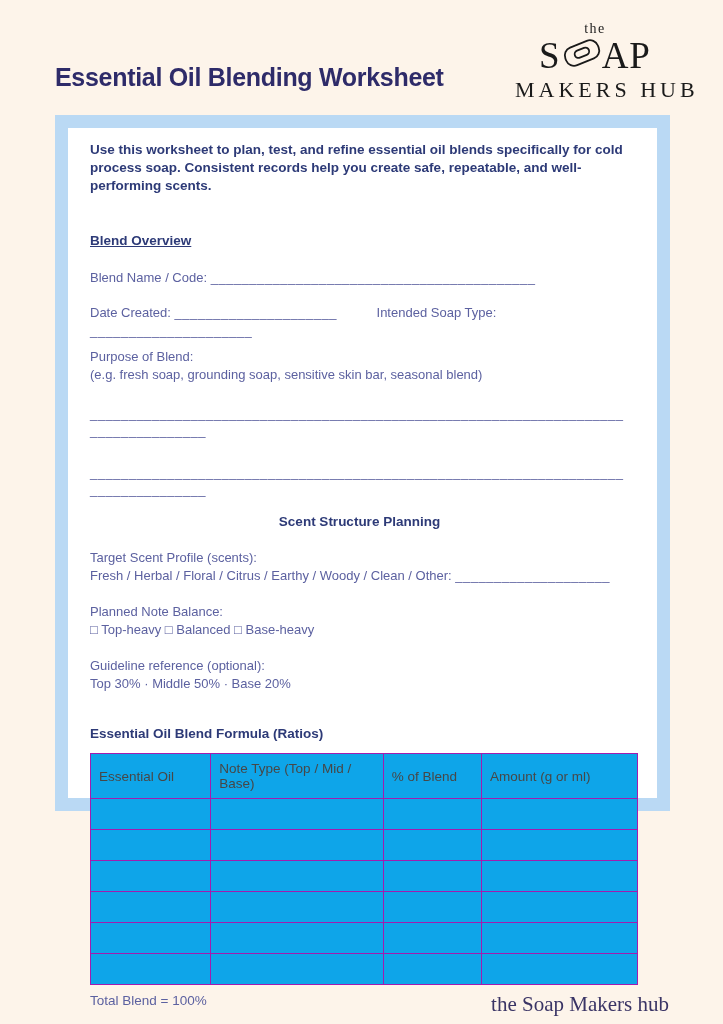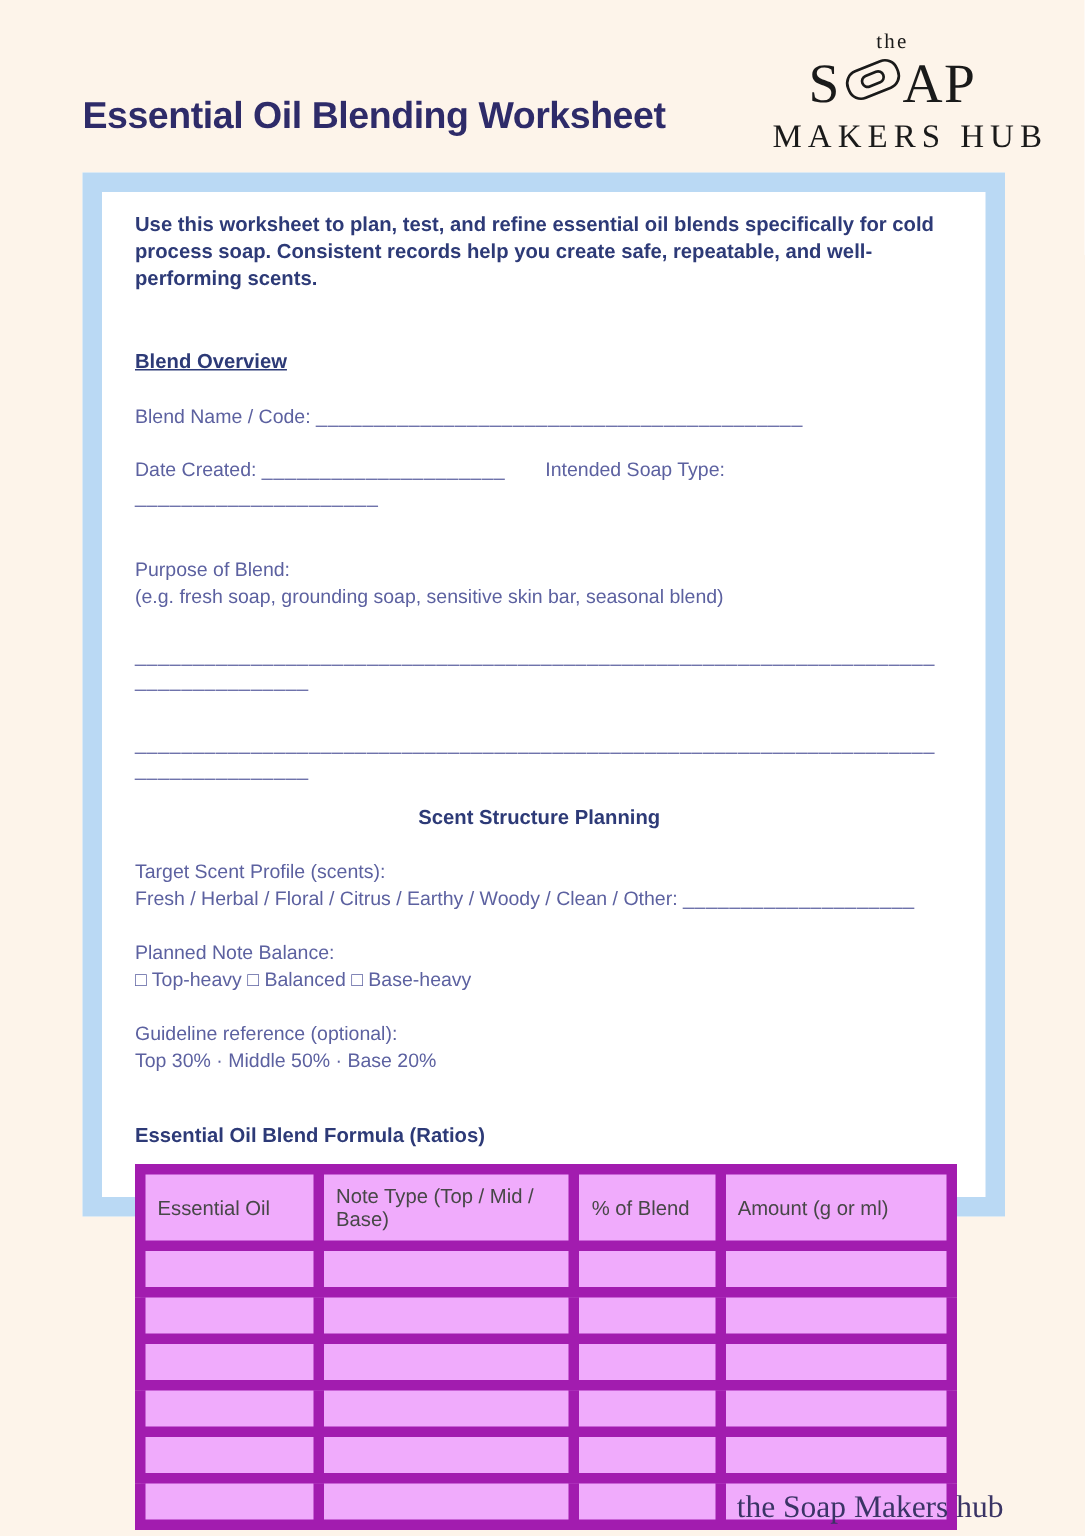--- a/index.html
+++ b/index.html
@@ -72,42 +72,42 @@
   .body-line {
     color: #5c61a0;
     font-size: 13px;
     line-height: 18px;
   }
   .blank { letter-spacing: 0.5px; }
 
   .mt-overview   { margin-top: 37px; text-decoration: underline; }
   .mt-blendname  { margin-top: 19px; }
   .mt-dateline   { margin-top: 17px; }
-  .mt-purpose    { margin-top: 31px; }
+  .mt-purpose    { margin-top: 8px; }
   .write-line {
     margin-top: 21px;
     word-break: break-all;
     line-height: 17px;
   }
   .write-line + .write-line { margin-top: 25px; }
   .mt-scent      { margin-top: 15px; text-align: center; }
   .mt-block      { margin-top: 18px; }
   .mt-formula    { margin-top: 32px; }
-  .soap-type-group { margin-left: 23px; }
+  .soap-type-group { margin-left: 36px; }
 
   
   .formula-table {
     margin-top: 10px;
     width: 548px;
     border-collapse: collapse;
     table-layout: fixed;
   }
   .formula-table th, .formula-table td {
-    border: 7px solid #a21caf;
-    background: #f0abfc;
+    border: 1px solid #a21caf;
+    background: #0ea5e9;
   }
   .formula-table th {
     font-weight: normal;
     font-size: 13.5px;
     color: #474747;
     text-align: left;
     padding: 7px 4px 7px 8px;
     height: 32px;
     vertical-align: middle;
   }

